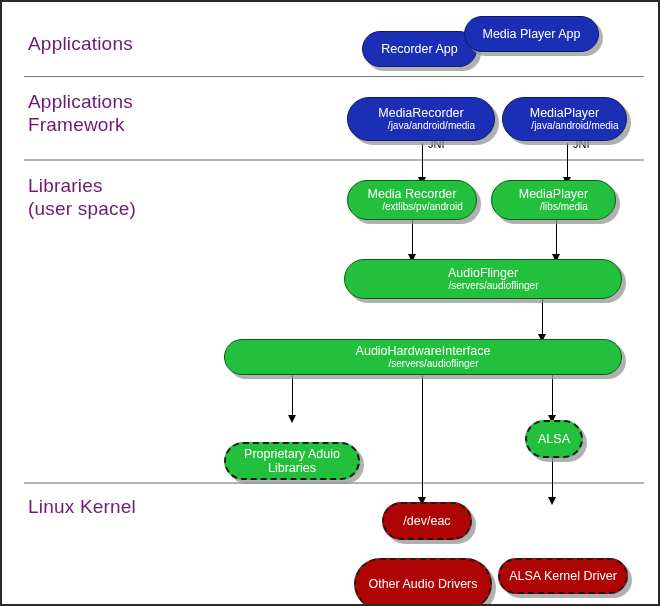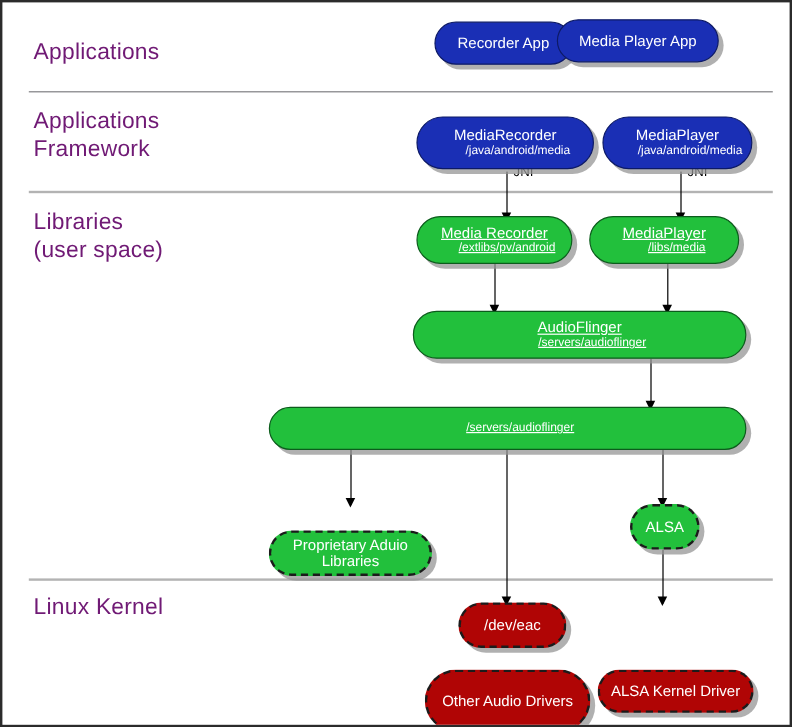--- a/index.html
+++ b/index.html
@@ -62,21 +62,20 @@
     white-space: nowrap;
     margin-left: 21px;
   }
   .node.blue {
     background: #1a2fb5;
     border: 1px solid #0d1a66;
   }
   .node.green {
     background: #22c03c;
     border: 1px solid #0c5c1c;
-    text-decoration: underline;
   }
   .node.green-dashed {
     background: #22c03c;
     border: 2px dashed #1b1b1b;
   }
   .node.red-dashed {
     background: #b00505;
     border: 2px dashed #1b1b1b;
   }
 
@@ -145,21 +144,21 @@
 
   <div class="vline" style="left:420px; top:373px; height:128px;"></div>
   <div class="arrowhead" style="left:416px; top:495px;"></div>
 
   <div class="vline" style="left:550px; top:373px; height:46px;"></div>
   <div class="arrowhead" style="left:546px; top:413px;"></div>
 
   <div class="vline" style="left:550px; top:456px; height:45px;"></div>
   <div class="arrowhead" style="left:546px; top:495px;"></div>
 
-  <div class="node blue" style="left:360px; top:16px; width:115px; height:36px;">
+  <div class="node blue" style="left:360px; top:29px; width:115px; height:36px;">
     <span class="title">Recorder App</span>
   </div>
 
   <div class="node blue" style="left:462px; top:14px; width:135px; height:36px;">
     <span class="title">Media Player App</span>
   </div>
 
   <div class="node blue" style="left:345px; top:95px; width:148px; height:44px;">
     <span class="title">MediaRecorder</span>
     <span class="sub">/java/android/media</span>
@@ -179,20 +178,21 @@
     <span class="title">MediaPlayer</span>
     <span class="sub">/libs/media</span>
   </div>
 
   <div class="node green" style="left:342px; top:257px; width:278px; height:40px;">
     <span class="title">AudioFlinger</span>
     <span class="sub">/servers/audioflinger</span>
   </div>
 
   <div class="node green" style="left:222px; top:337px; width:398px; height:36px;">
+    <span class="title">AudioHardwareInterface</span>
     <span class="sub">/servers/audioflinger</span>
   </div>
 
   <div class="node green-dashed" style="left:222px; top:440px; width:136px; height:38px;">
     <span class="title">Proprietary Aduio</span>
     <span class="title">Libraries</span>
   </div>
 
   <div class="node green-dashed" style="left:523px; top:418px; width:58px; height:38px;">
     <span class="title">ALSA</span>

